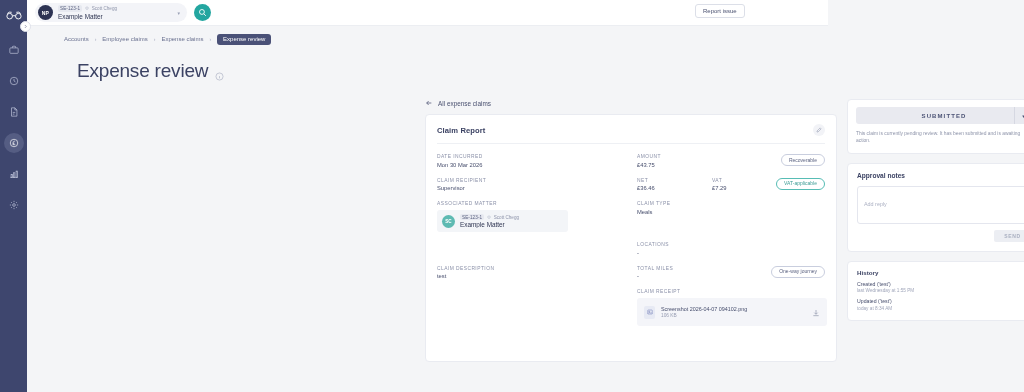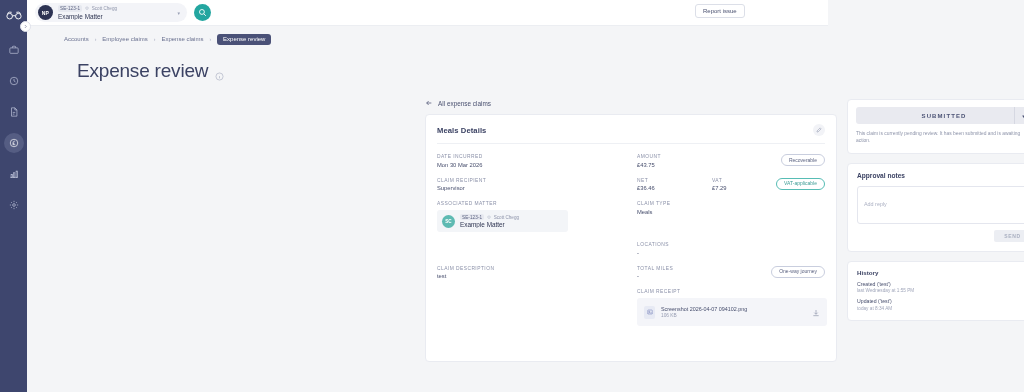--- a/index.html
+++ b/index.html
@@ -307,21 +307,21 @@
         <div class="back-link">
           <svg width="8" height="8" viewBox="0 0 24 24" fill="none" stroke="#4a5170" stroke-width="2.2">
             <path d="M19 12H5M11 6l-6 6 6 6"></path>
           </svg>
           <span class="t">All expense claims</span>
         </div>
 
         <div class="card claim-card">
 
           <div class="card-hd">
-            <h2>Meals Details</h2>
+            <h2>Claim Report</h2>
             <div class="edit-btn">
               <svg width="6" height="6" viewBox="0 0 24 24" fill="none" stroke="#8b91a8" stroke-width="2">
                 <path d="M16.5 3.5l4 4L8 20H4v-4z"></path>
               </svg>
             </div>
           </div>
 
           <div class="row">
             <div class="c1">
               <div class="f-lbl">DATE INCURRED</div>

